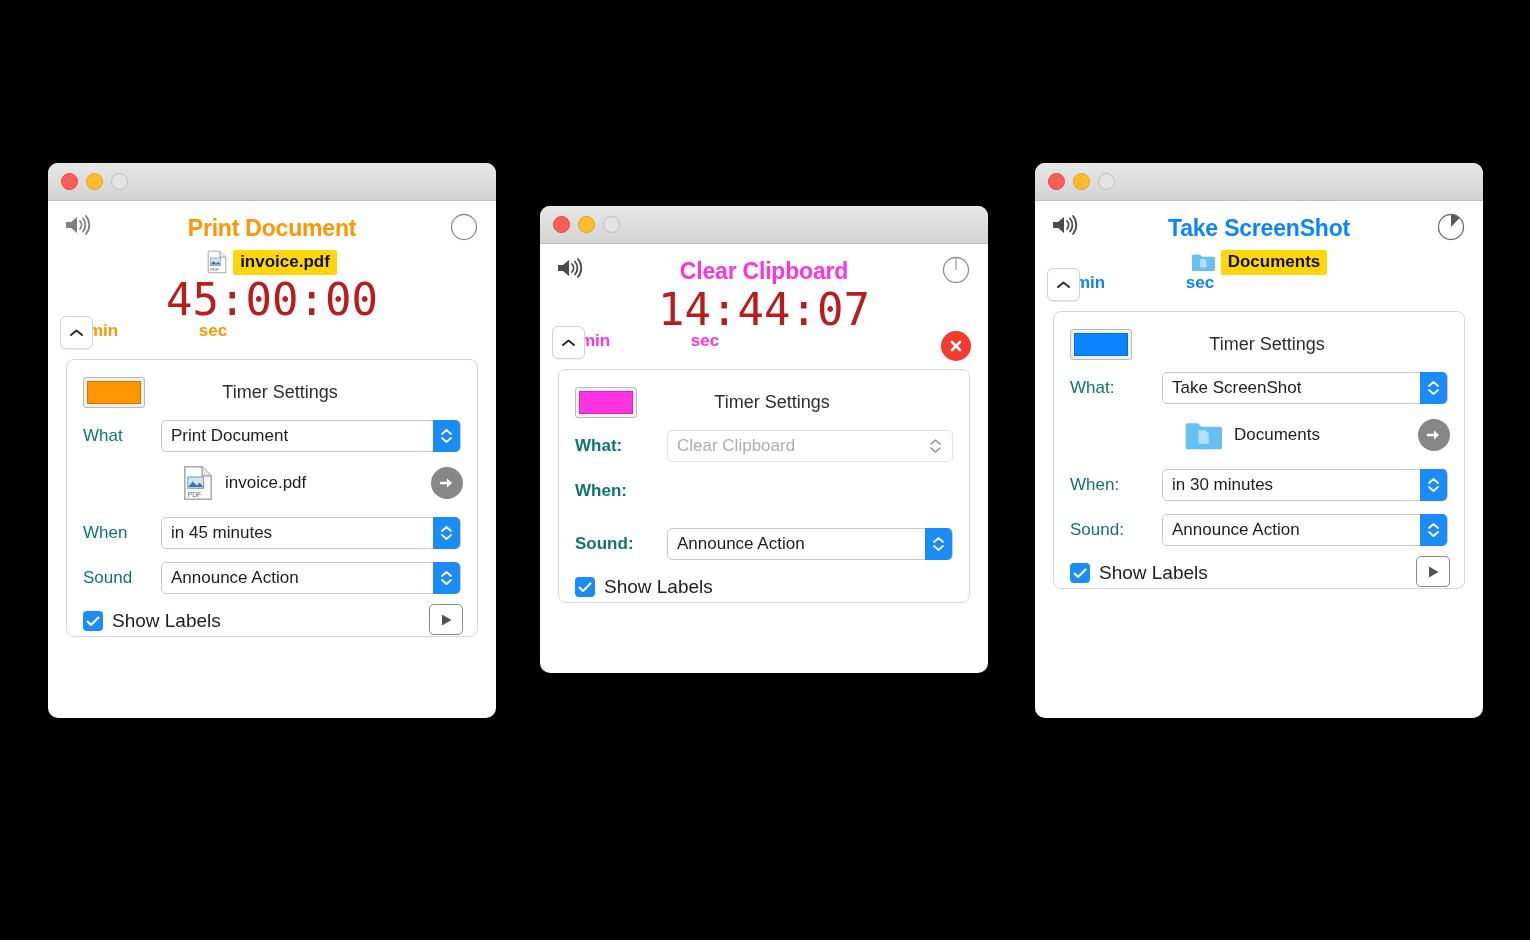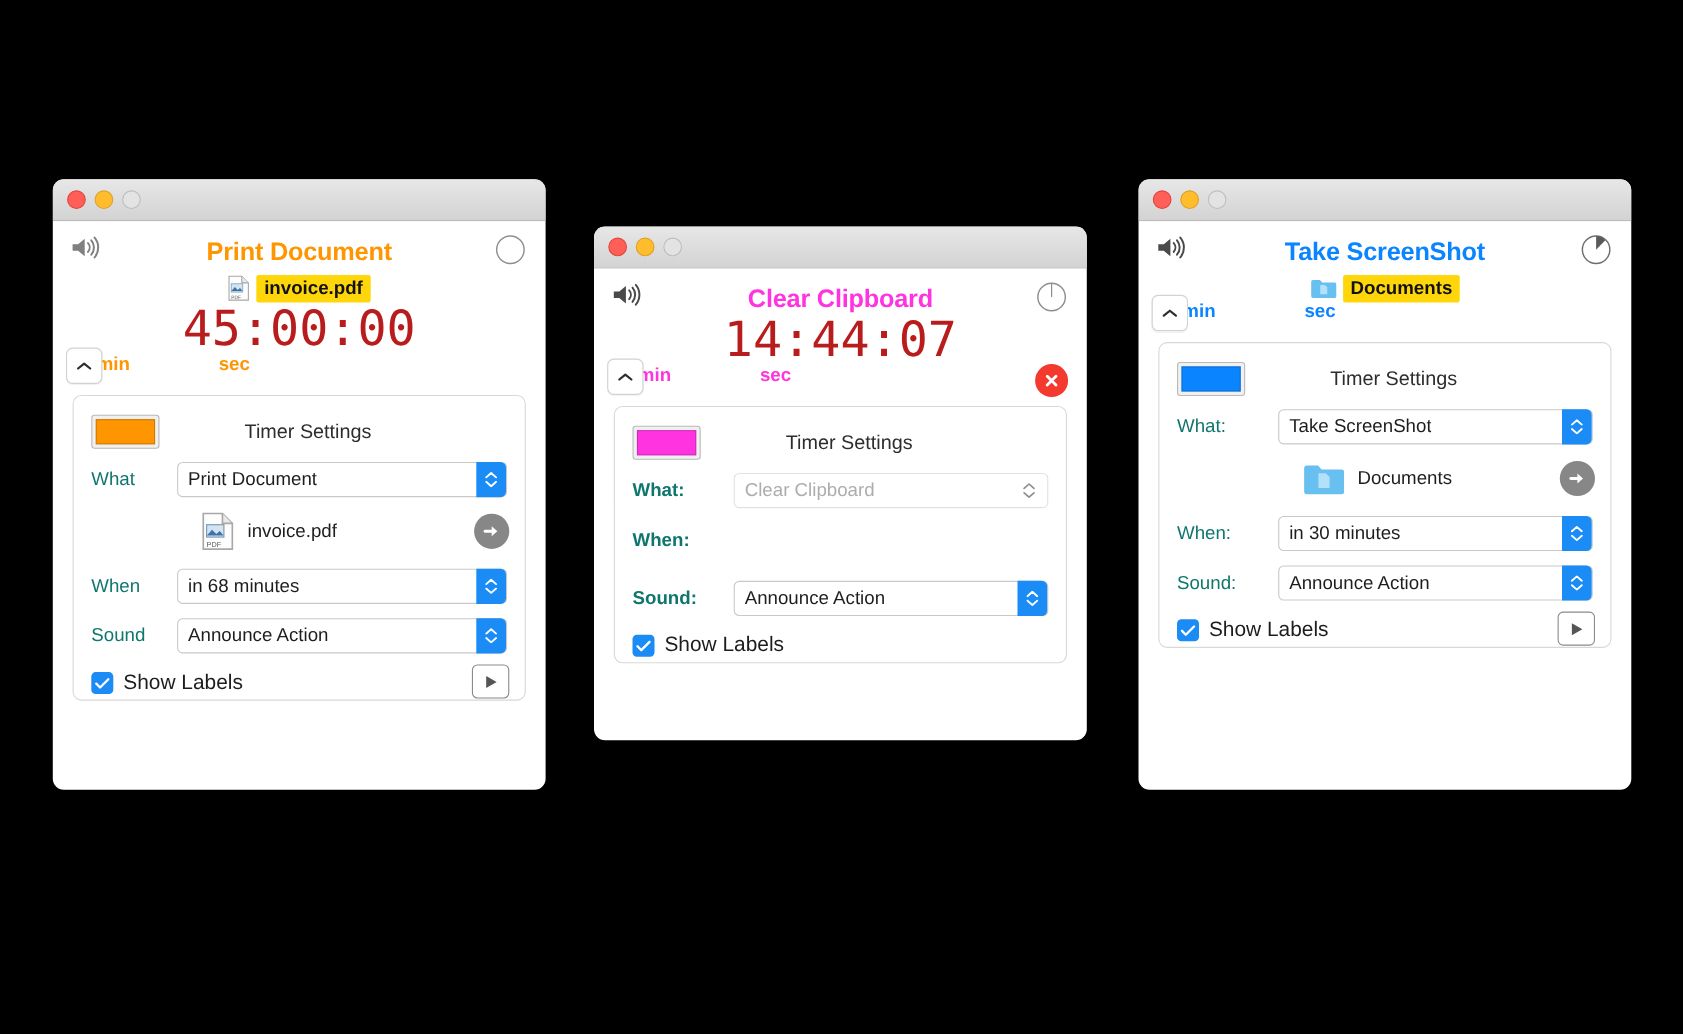--- a/index.html
+++ b/index.html
@@ -279,21 +279,21 @@
           <svg width="18" height="18" viewBox="0 0 18 18">
             <path d="M3 9 h9" stroke="#fff" stroke-width="2.6" stroke-linecap="round"></path>
             <path d="M9 4.5 L14 9 L9 13.5 z" fill="#fff"></path>
           </svg>
         </div>
       </div>
 
       <div class="row">
         <div class="row-label">When</div>
         <div class="combo">
-          <div class="val">in 68 minutes</div>
+          <div class="val">in 45 minutes</div>
           <div class="stepper">
             <svg class="chev" viewBox="0 0 11 6">
                 <path d="M1 5 L5.5 1 L10 5" stroke="#fff" stroke-width="1.7" fill="none" stroke-linecap="round" stroke-linejoin="round"></path>
               </svg>
             <svg class="chev" viewBox="0 0 11 6">
                 <path d="M1 1 L5.5 5 L10 1" stroke="#fff" stroke-width="1.7" fill="none" stroke-linecap="round" stroke-linejoin="round"></path>
               </svg>
           </div>
         </div>
       </div>

